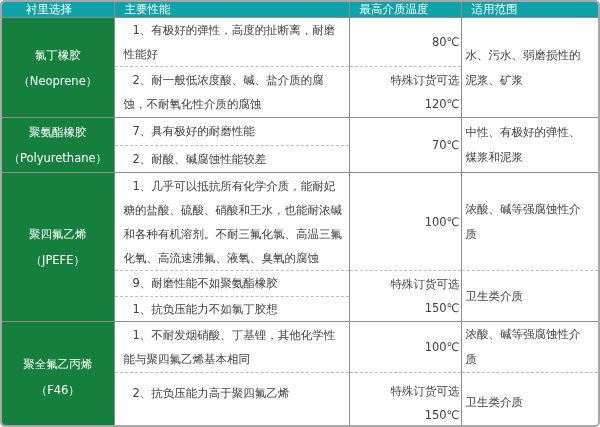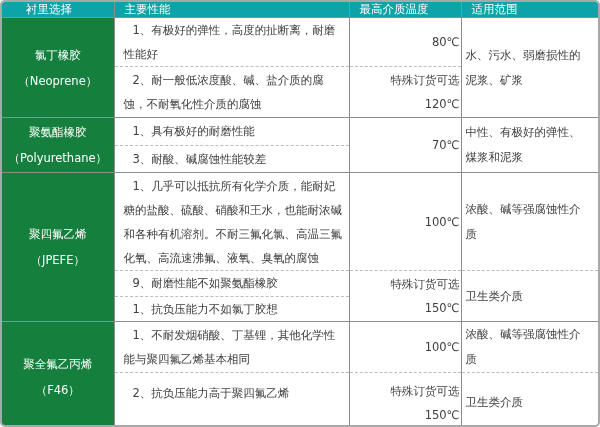--- a/index.html
+++ b/index.html
@@ -96,26 +96,26 @@
     </tr>
     <tr style="height:50px">
       <td class="perf sub">2、耐一般低浓度酸、碱、盐介质的腐蚀，不耐氧化性介质的腐蚀</td>
       <td class="temp sub">特殊订货可选
 120℃</td>
     </tr>
 
     <tr style="height:25px">
       <td class="mat grp" rowspan="2">聚氨酯橡胶
 （Polyurethane）</td>
-      <td class="perf grp">1、具有极好的耐磨性能</td>
+      <td class="perf grp">7、具有极好的耐磨性能</td>
       <td class="temp grp" rowspan="2">70℃</td>
       <td class="range grp" rowspan="2">中性、有极好的弹性、煤浆和泥浆</td>
     </tr>
     <tr style="height:25px">
-      <td class="perf sub">3、耐酸、碱腐蚀性能较差</td>
+      <td class="perf sub">2、耐酸、碱腐蚀性能较差</td>
     </tr>
 
     <tr style="height:98px">
       <td class="mat grp" rowspan="3">聚四氟乙烯
 （JPEFE）</td>
       <td class="perf grp">1、几乎可以抵抗所有化学介质，能耐妃糖的盐酸、硫酸、硝酸和王水，也能耐浓碱和各种有机溶剂。不耐三氟化氯、高温三氟化氧、高流速沸氟、液氧、臭氧的腐蚀</td>
       <td class="temp grp">100℃</td>
       <td class="range grp">浓酸、碱等强腐蚀性介质</td>
     </tr>
     <tr style="height:25px">

